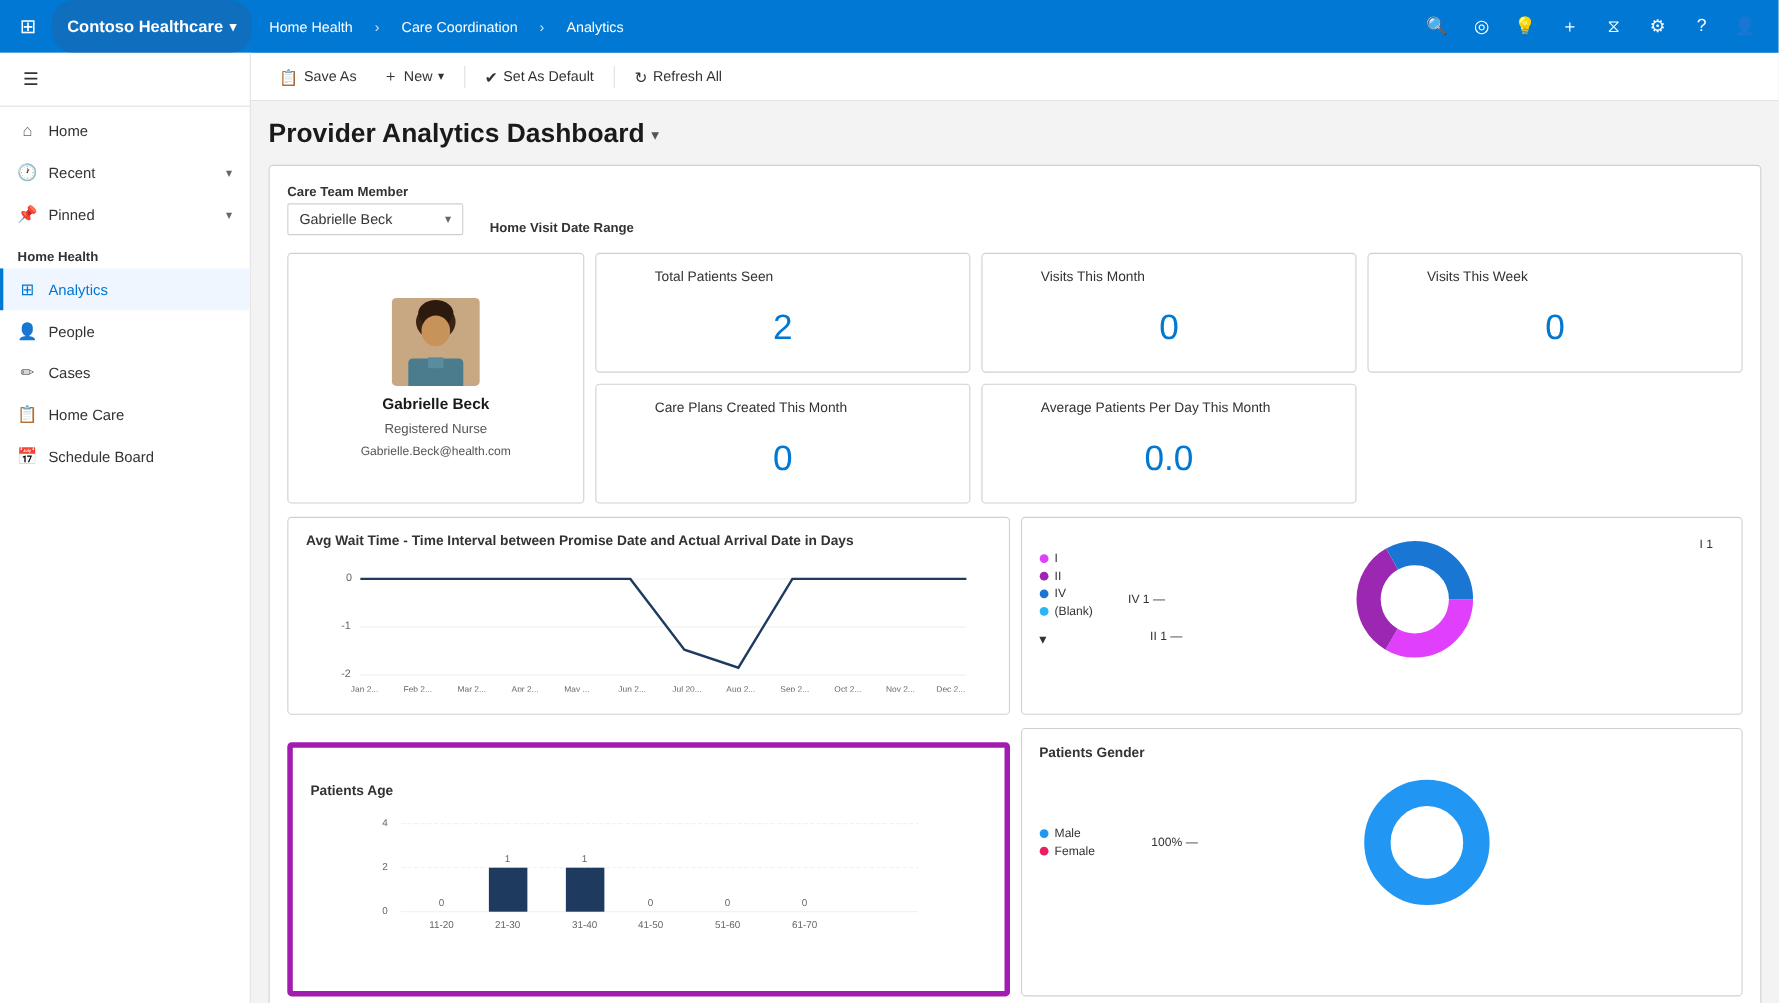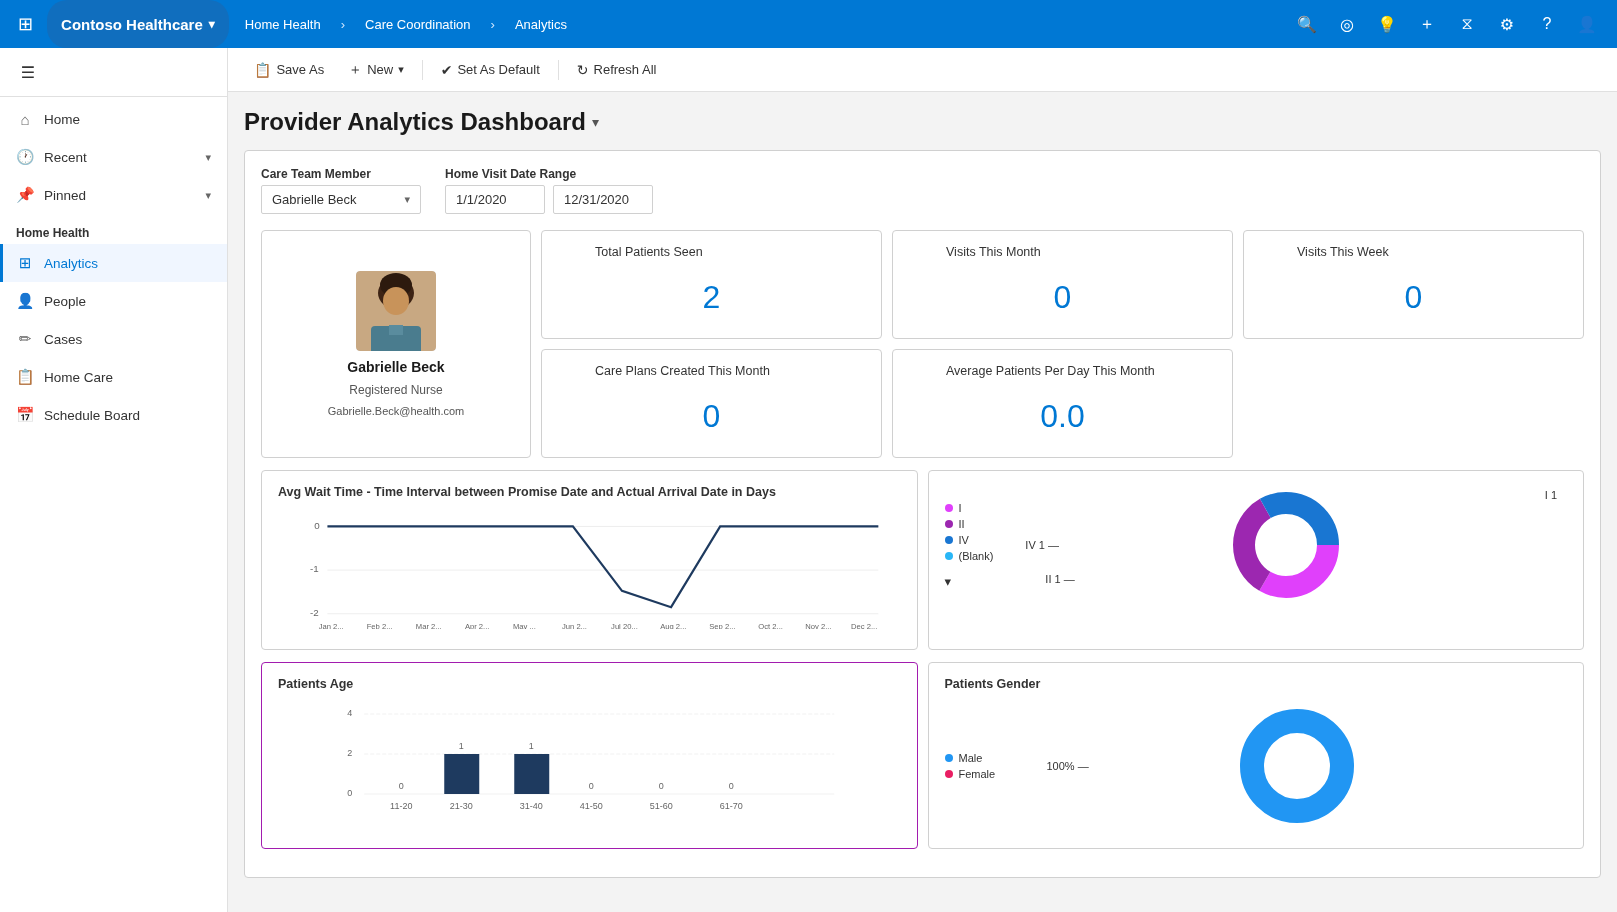--- a/index.html
+++ b/index.html
@@ -157,21 +157,21 @@
       border: 1px solid #d0d0d0;
       border-radius: 2px;
       padding: 6px 10px;
       background: #fff;
       cursor: pointer;
       font-size: 13px;
       color: #333;
       min-width: 160px;
     }
     .filter-select .chevron { margin-left: auto; font-size: 11px; color: #666; }
-    .filter-date-group { display: flex; flex-direction: column; gap: 4px; justify-content: center; }
+    .filter-date-group { display: flex; flex-direction: row; gap: 4px; justify-content: center; }
     .filter-date-inputs { display: flex; align-items: center; gap: 8px; }
     .filter-date-input {
       border: 1px solid #d0d0d0;
       border-radius: 2px;
       padding: 6px 10px;
       font-size: 13px;
       color: #333;
       background: #fff;
       min-width: 100px;
     }
@@ -236,24 +236,25 @@
     .donut-chart-container {
       display: flex;
       align-items: center;
       gap: 12px;
     }
     .legend-item { display: flex; align-items: center; gap: 6px; font-size: 11px; }
     .legend-dot { width: 8px; height: 8px; border-radius: 50%; flex-shrink: 0; }
 
     
     .age-card {
-      border: 1px solid #a21caf;
+      border: 5px solid #a21caf;
       border-radius: 4px;
       background: #fff;
-      padding: 14px 16px;
+      padding: 32px 16px;
+      margin-top: 13px;
     }
 
     
     .main-content::-webkit-scrollbar { width: 8px; }
     .main-content::-webkit-scrollbar-track { background: #f0f0f0; }
     .main-content::-webkit-scrollbar-thumb { background: #c0c0c0; border-radius: 4px; }
   </style>
 </head>
 <body>
 
@@ -365,24 +366,20 @@
         <div class="filter-row">
           <div class="filter-group">
             <div class="filter-label">Care Team Member</div>
             <div class="filter-select">
               <span>Gabrielle Beck</span>
               <span class="chevron">▾</span>
             </div>
           </div>
           <div class="filter-date-group">
             <div class="filter-label">Home Visit Date Range</div>
-            <div class="filter-date-inputs">
-              <div class="filter-date-input">1/1/2020</div>
-              <div class="filter-date-input">12/31/2020</div>
-            </div>
           </div>
         </div>
 
         <div class="stats-grid">
 
           <div class="stat-card profile-card">
             <div class="profile-avatar">
 
               <svg width="80" height="80" viewBox="0 0 80 80">
                 <rect width="80" height="80" fill="#c8a882" rx="4"></rect>

